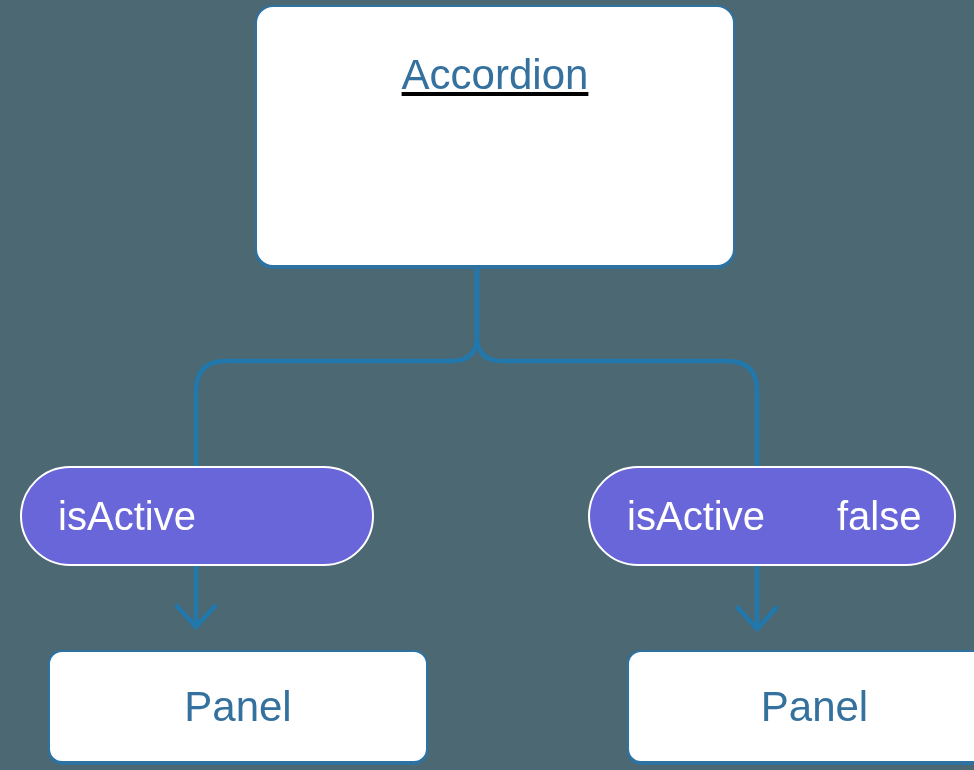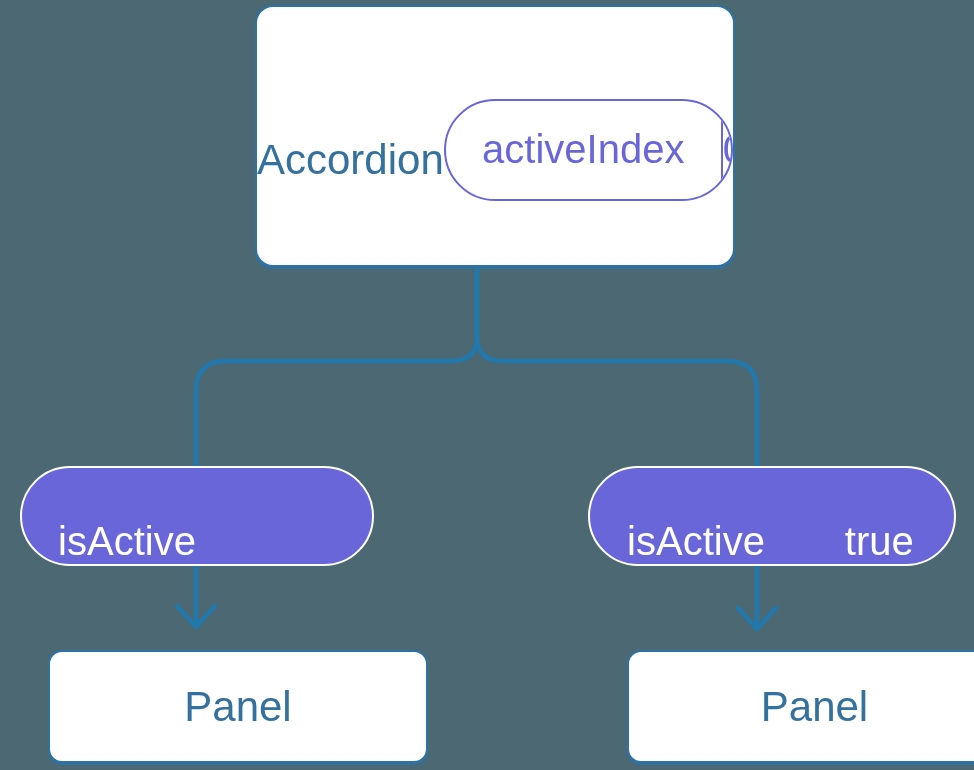--- a/index.html
+++ b/index.html
@@ -39,22 +39,23 @@
     box-shadow: 0 2px 0 var(--cardBorder, #2e72a1);
     box-sizing: border-box;
   }
   .root-card {
     left: 255px;
     top: 5px;
     width: 480px;
     height: 262px;
     border-radius: 18px;
     display: flex;
-    flex-direction: row;
+    flex-direction: column;
     align-items: center;
+    text-decoration: underline;
   }
   .card-title {
     color: var(--labelText, #35719e);
     font-size: 42px;
     font-weight: 500;
     line-height: 1;
     text-align: center;
   }
   .root-card .card-title {
     margin-top: 47px;
@@ -92,21 +93,21 @@
   .prop-pill {
     position: absolute;
     top: 466px;
     height: 100px;
     box-sizing: border-box;
     background: var(--pillFill, #6966da);
     border: 2.5px solid var(--pillText, #ffffff);
     border-radius: 999px;
     color: var(--pillText, #ffffff);
     display: flex;
-    align-items: flex-end;
+    align-items: center;
     font-size: 40px;
     overflow: hidden;
   }
   .prop-pill .pill-label {
     display: flex;
     align-items: center;
     justify-content: center;
   }
   .prop-pill .pill-divider {
     flex: 0 0 2.5px;
@@ -153,36 +154,31 @@
 
   <svg class="connectors" viewBox="0 0 974 770" aria-hidden="true">
     <path class="line" d="M477 266 L477 337 Q477 361 451 361 L226 361 Q196 361 196 391 L196 624"></path>
     <path class="line" d="M477 266 L477 337 Q477 361 503 361 L727 361 Q757 361 757 391 L757 626"></path>
     <path class="line arrowhead" d="M177 606 L196 627 L215 606"></path>
     <path class="line arrowhead" d="M738 608 L757 629 L776 608"></path>
   </svg>
 
   <div class="card root-card">
     <div class="card-title">Accordion</div>
-    <div class="state-pill">
-      <span class="pill-label">activeIndex</span>
-      <span class="pill-divider"></span>
-      <span class="pill-value">0</span>
-    </div>
   </div>
 
   <div class="prop-pill left">
     <span class="pill-label">isActive</span>
     <span class="pill-divider"></span>
   </div>
 
   <div class="prop-pill right">
     <span class="pill-label">isActive</span>
     <span class="pill-divider"></span>
-    <span class="pill-value">true</span>
+    <span class="pill-value">false</span>
   </div>
 
   <div class="card panel-card left">
     <div class="card-title">Panel</div>
   </div>
 
   <div class="card panel-card right">
     <div class="card-title">Panel</div>
   </div>
 

